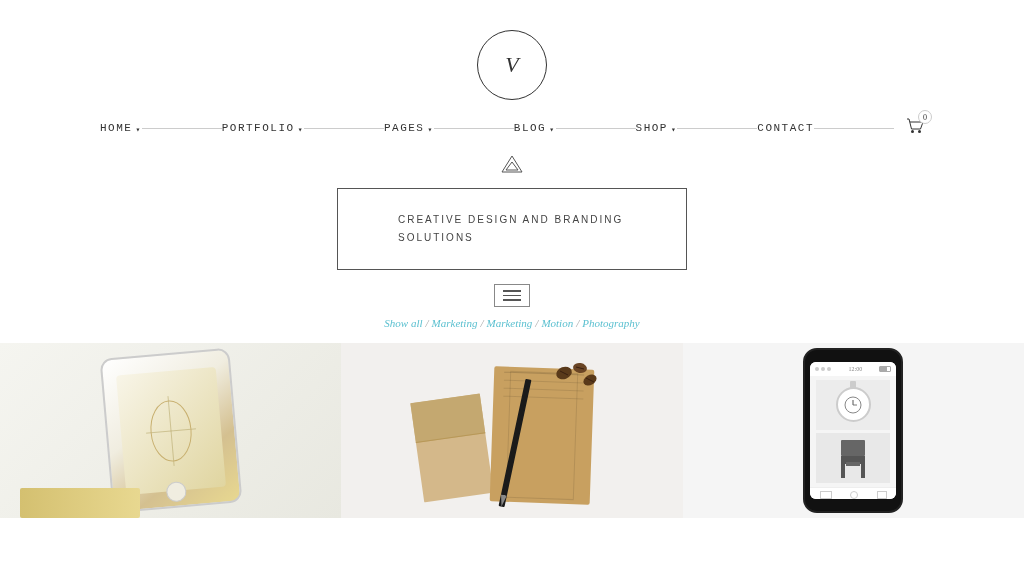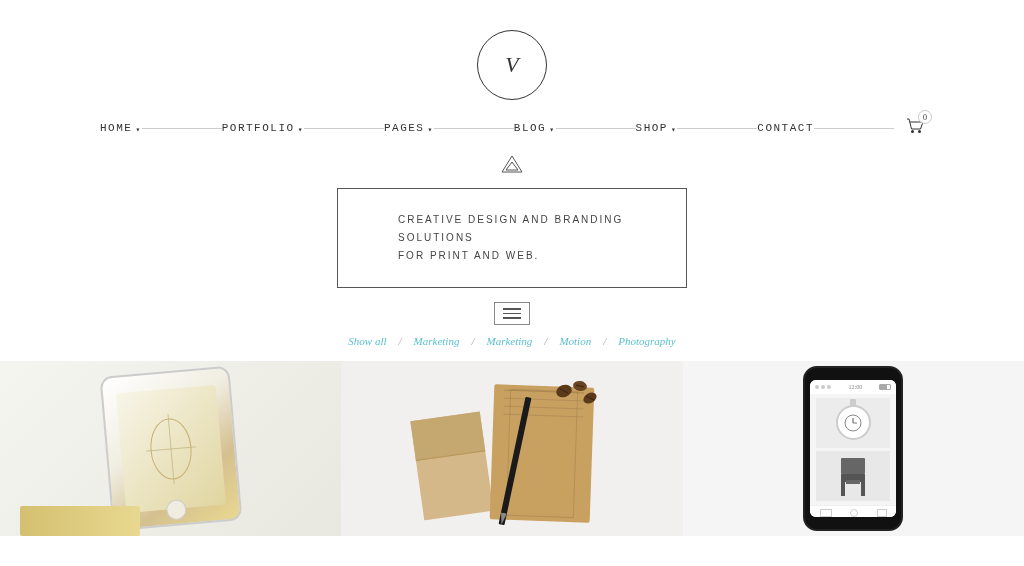--- a/index.html
+++ b/index.html
@@ -146,21 +146,21 @@
       display: block;
       width: 18px;
       height: 1.5px;
       background: #555;
     }
 
     
     .filter-links {
       display: flex;
       justify-content: center;
-      gap: 12px;
+      gap: 3px;
       margin-top: 10px;
       font-family: 'Georgia', serif;
       font-size: 11px;
       color: #888;
       font-style: italic;
     }
 
     .filter-links a {
       color: #5bc0d0;
       text-decoration: none;
@@ -328,21 +328,20 @@
 
   <div class="hero-triangle">
     <svg width="24" height="20" viewBox="0 0 24 20">
       <polygon points="12,2 22,18 2,18" fill="none" stroke="#555" stroke-width="1"></polygon>
       <polygon points="12,8 18,16 6,16" fill="none" stroke="#555" stroke-width="1"></polygon>
     </svg>
   </div>
 
   <div class="hero-box">
     <div class="hero-text">CREATIVE DESIGN AND BRANDING SOLUTIONS</div>
-    <div class="hero-text">FOR PRINT AND WEB.</div>
   </div>
 
   <div class="filter-icon-wrapper">
     <div class="filter-icon">
       <div class="hamburger-lines">
         <span></span>
         <span></span>
         <span></span>
       </div>
     </div>

